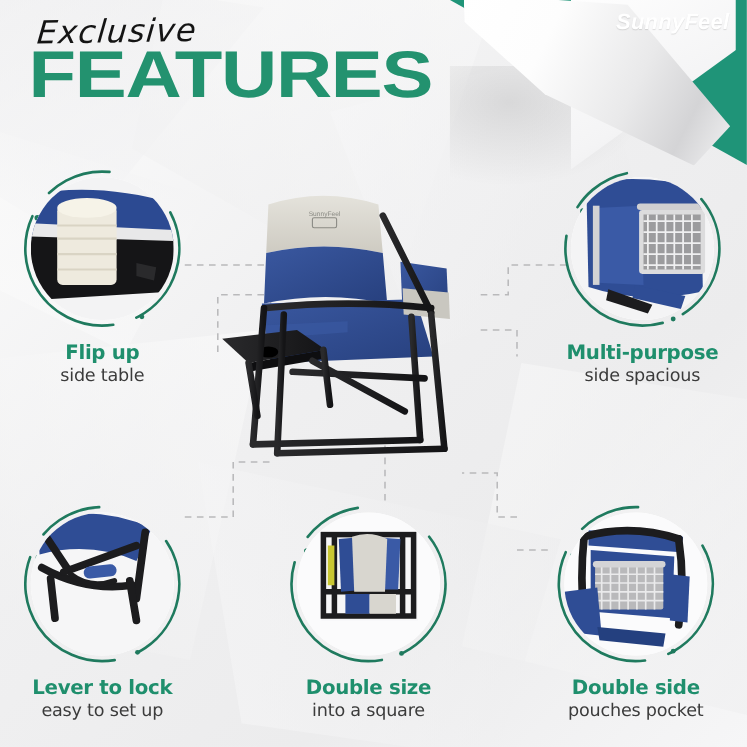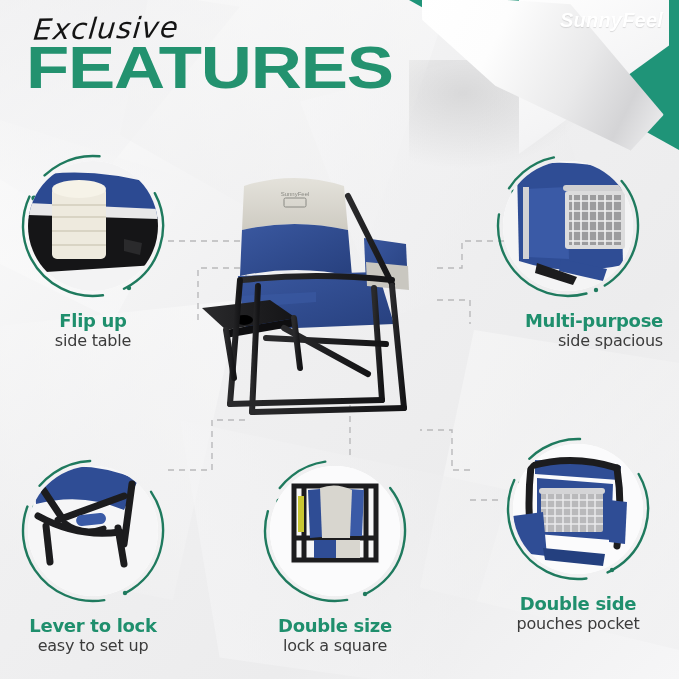--- a/index.html
+++ b/index.html
@@ -95,24 +95,24 @@
     font-size:18px;font-weight:bold;color:#1f8f6d;letter-spacing:-.3px;
     line-height:1.12;
   }
   .cap .t2{
     font-family:"DejaVu Sans",sans-serif;
     font-size:16px;color:#3b3b3b;letter-spacing:-.2px;line-height:1.15;
     margin-top:1px;
   }
 
   .fa{left:-2px;top:150px;}
-  .fb{left:473px;top:150px;text-align:right;}
+  .fb{left:489px;top:150px;}
   .fc{left:-2px;top:455px;}
   .fd{left:240px;top:455px;}
-  .fe{left:483px;top:433px;}
+  .fe{left:483px;top:455px;}
 </style>
 </head>
 <body>
 
 <div id="page">
 
   <div class="bg">
     <div class="facet f1"></div>
       <div class="facet f2"></div>
       <div class="facet f3"></div>
@@ -332,21 +332,21 @@
           <path d="M64 22 L94 24 L92 70 L66 70 Z" fill="#3a5aa6"></path>
           <path d="M50 22 Q66 16 82 24 L80 72 L52 72 Z" fill="#d8d6cf"></path>
           <path d="M44 74 L66 74 L66 92 L44 92 Z" fill="#2f4d95"></path>
           <path d="M66 74 L90 74 L90 92 L66 92 Z" fill="#d8d6cf"></path>
           <path d="M28 30 L34 30 L34 66 L28 66 Z" fill="#c9c732"></path>
         </svg>
       </div>
     </div>
     <div class="cap">
       <div class="t1">Double size</div>
-      <div class="t2">lock a square</div>
+      <div class="t2">into a square</div>
     </div>
   </div>
 
   <div class="feature fe">
     <div class="ring">
       <svg width="152" height="152">
         <circle cx="76" cy="76" r="70" fill="none" stroke="#1f7a5e" stroke-width="2.4" stroke-dasharray="116 22 148 26 56" stroke-linecap="round" transform="rotate(-30 76 76)"></circle>
         <circle cx="19" cy="50" r="2.6" fill="#1f7a5e"></circle>
         <circle cx="135" cy="68" r="2.6" fill="#1f7a5e"></circle>
         <circle cx="110" cy="137" r="2.2" fill="#1f7a5e"></circle>

